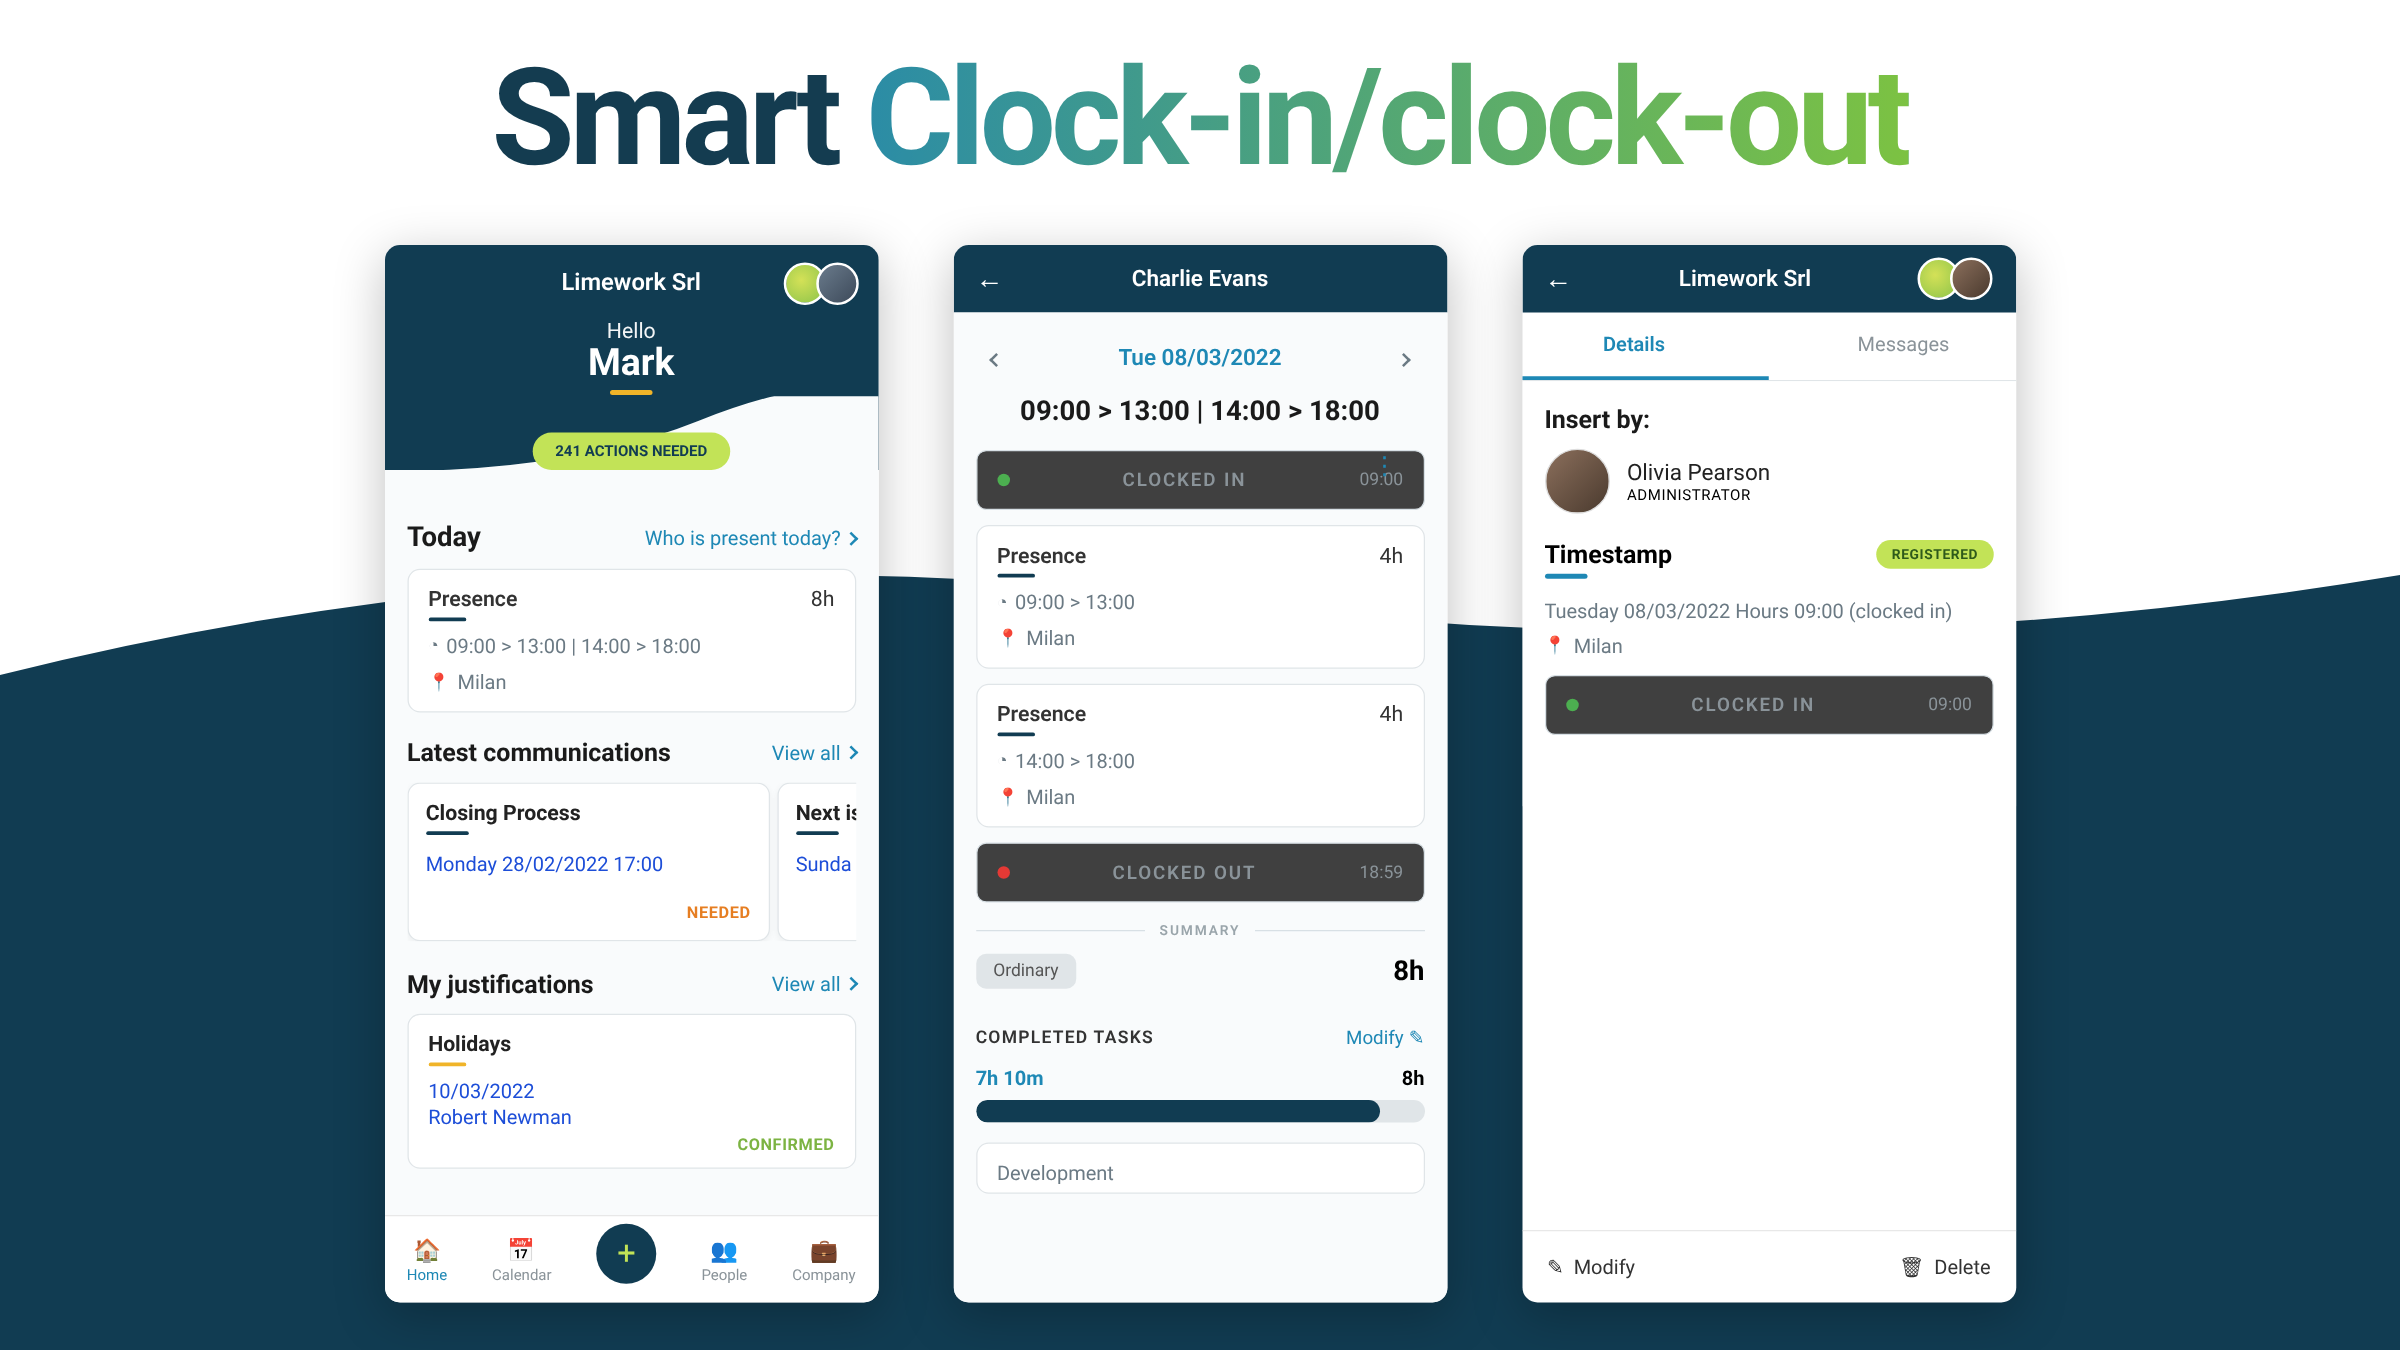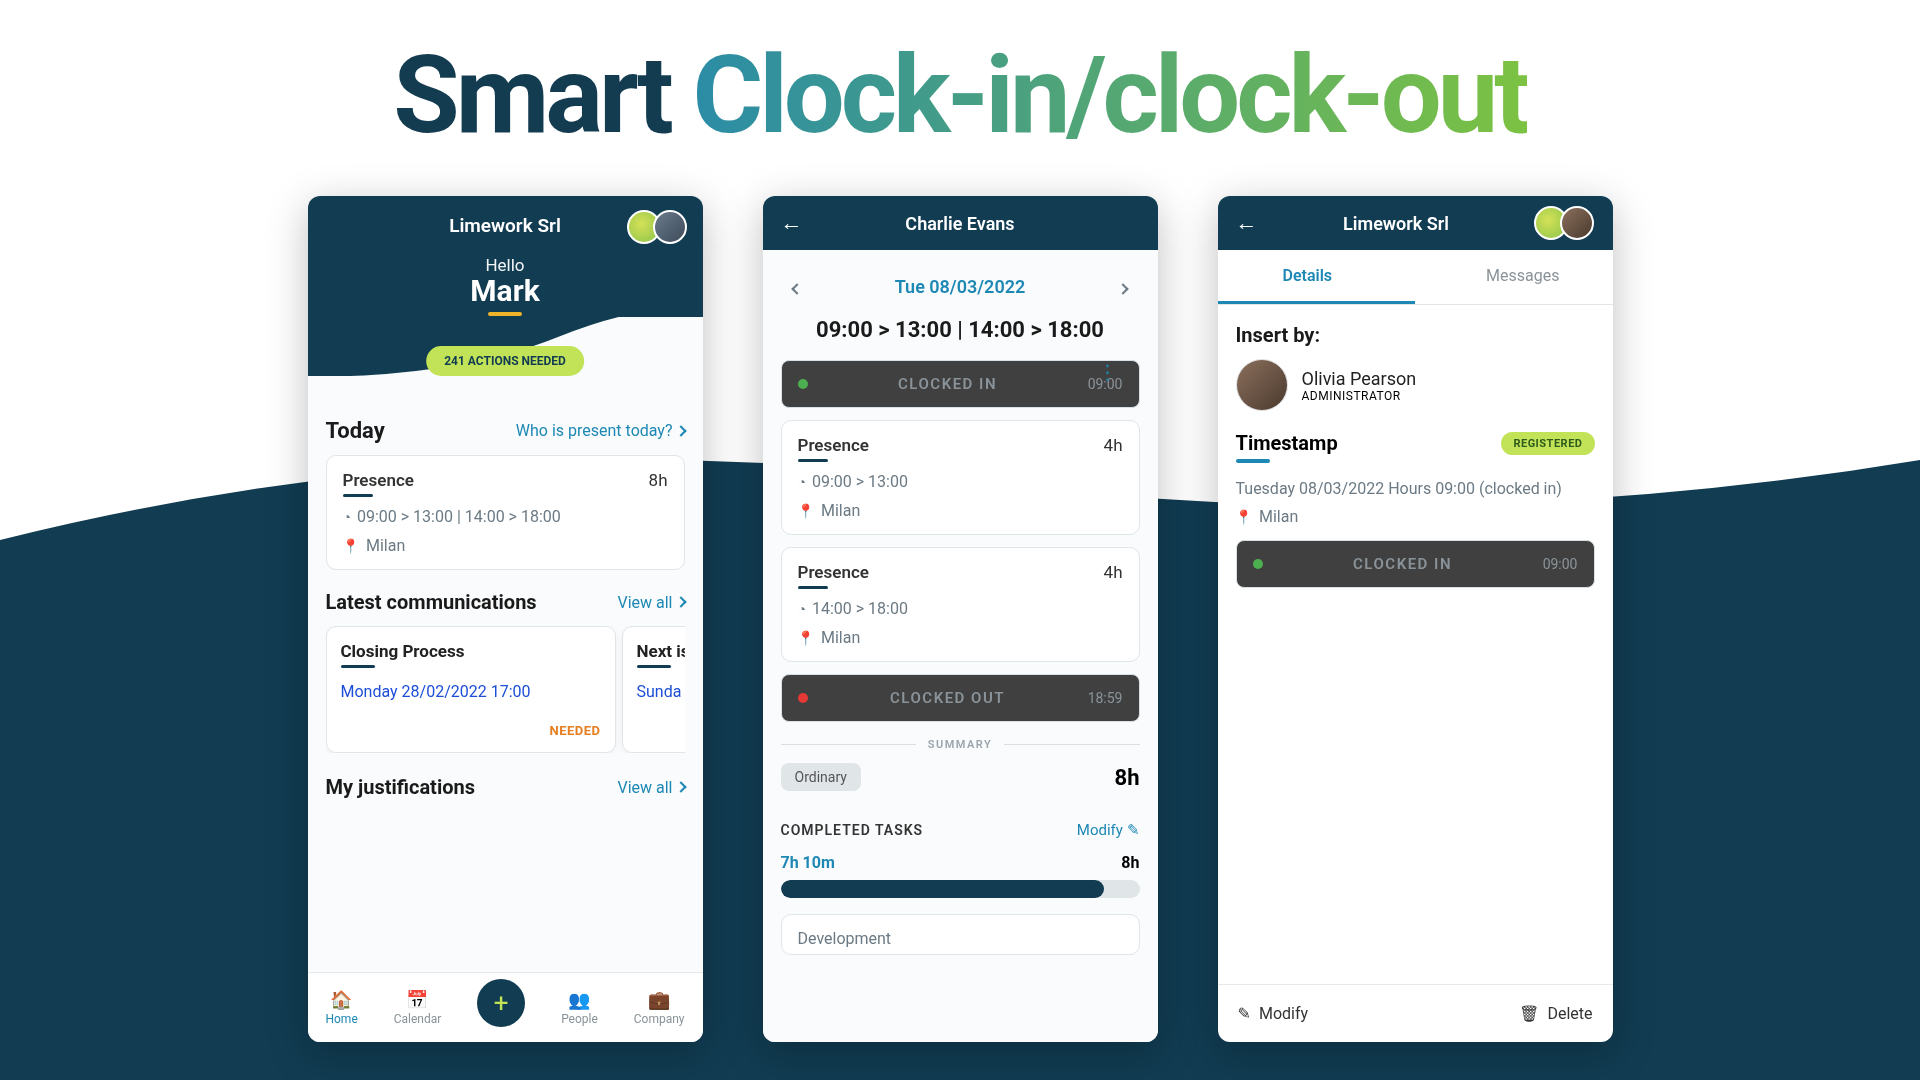--- a/index.html
+++ b/index.html
@@ -177,20 +177,27 @@
           <div class="comm-date">Sunda</div>
         </div>
       </div>
       <div class="sec-row" style="margin-top:22px">
         <div class="sec-title" style="font-size:20px">My justifications</div>
         <div class="sec-link">
             <span>View all</span>
             <span class="chev"></span>
           </div>
       </div>
+      <div class="card" style="padding-bottom:10px">
+        <div class="comm-title">Holidays</div>
+        <div class="just-u"></div>
+        <div class="comm-date" style="margin-top:10px">10/03/2022</div>
+        <div class="comm-date" style="margin-top:2px">Robert Newman</div>
+        <div class="just-conf">CONFIRMED</div>
+      </div>
     </div>
     <div class="p1-nav">
       <div class="nav-item active">
           <span class="nav-icon">🏠</span>
           <span>Home</span>
         </div>
       <div class="nav-item">
           <span class="nav-icon">📅</span>
           <span>Calendar</span>
         </div>

